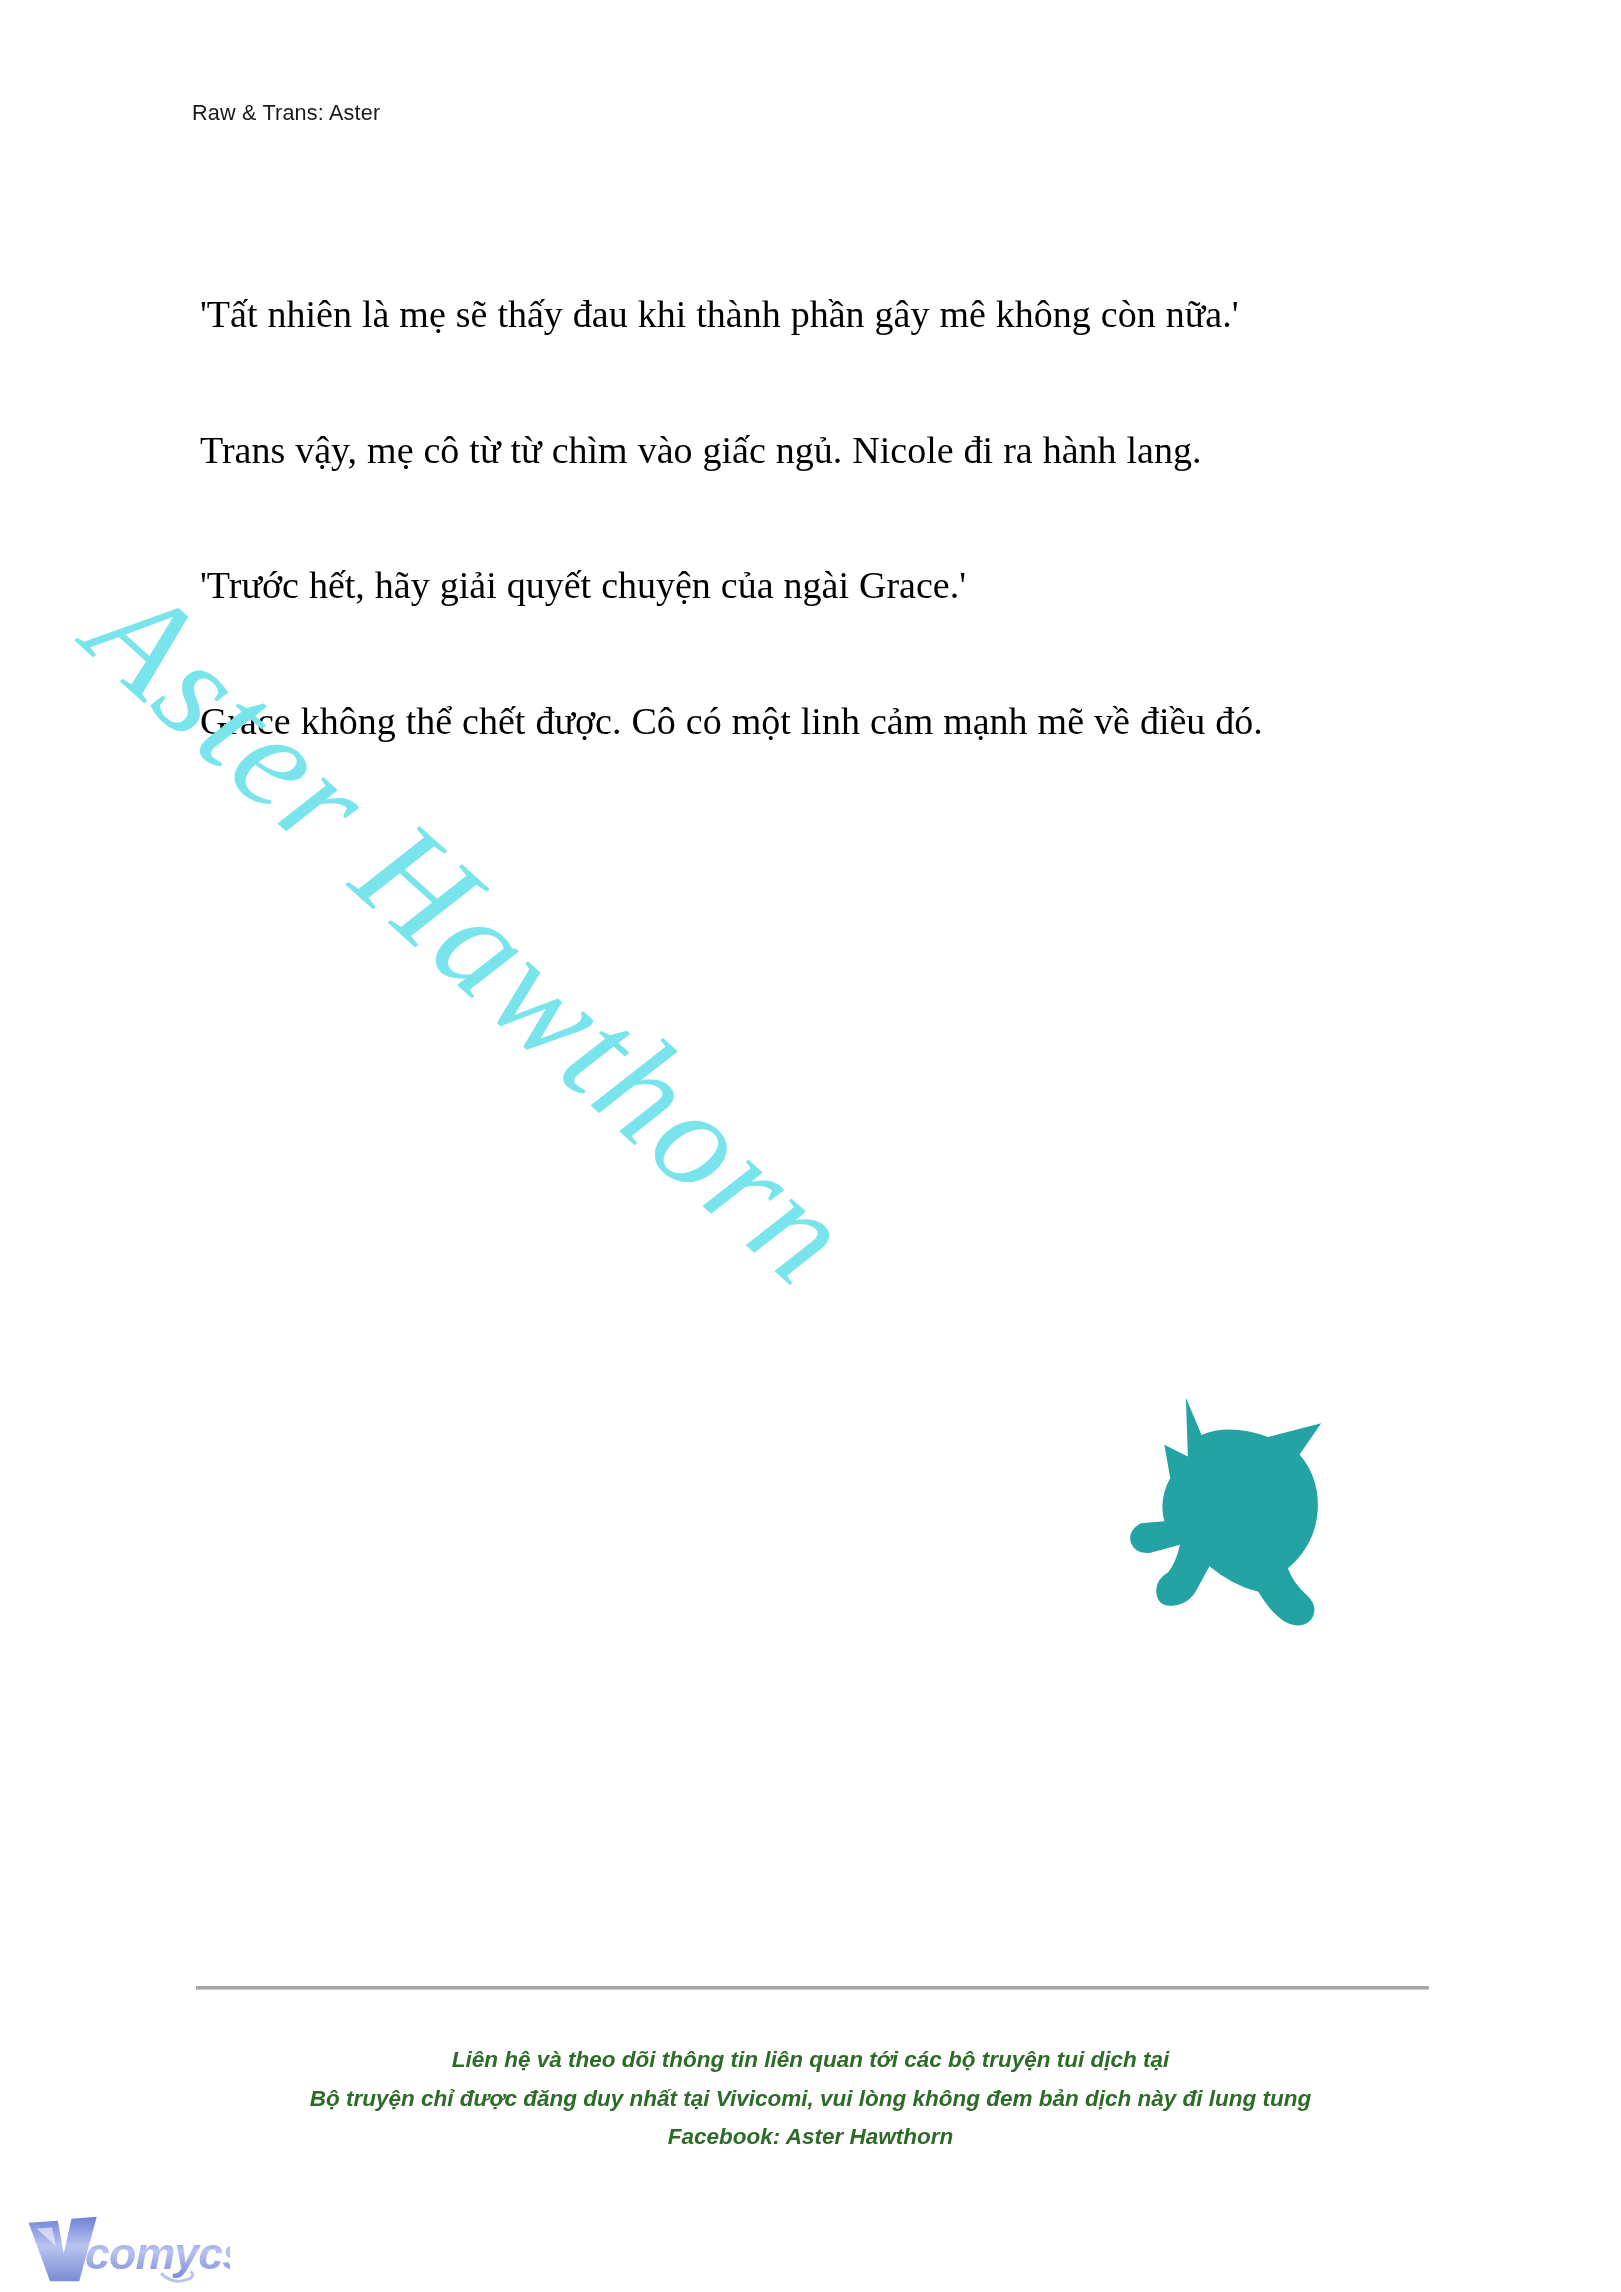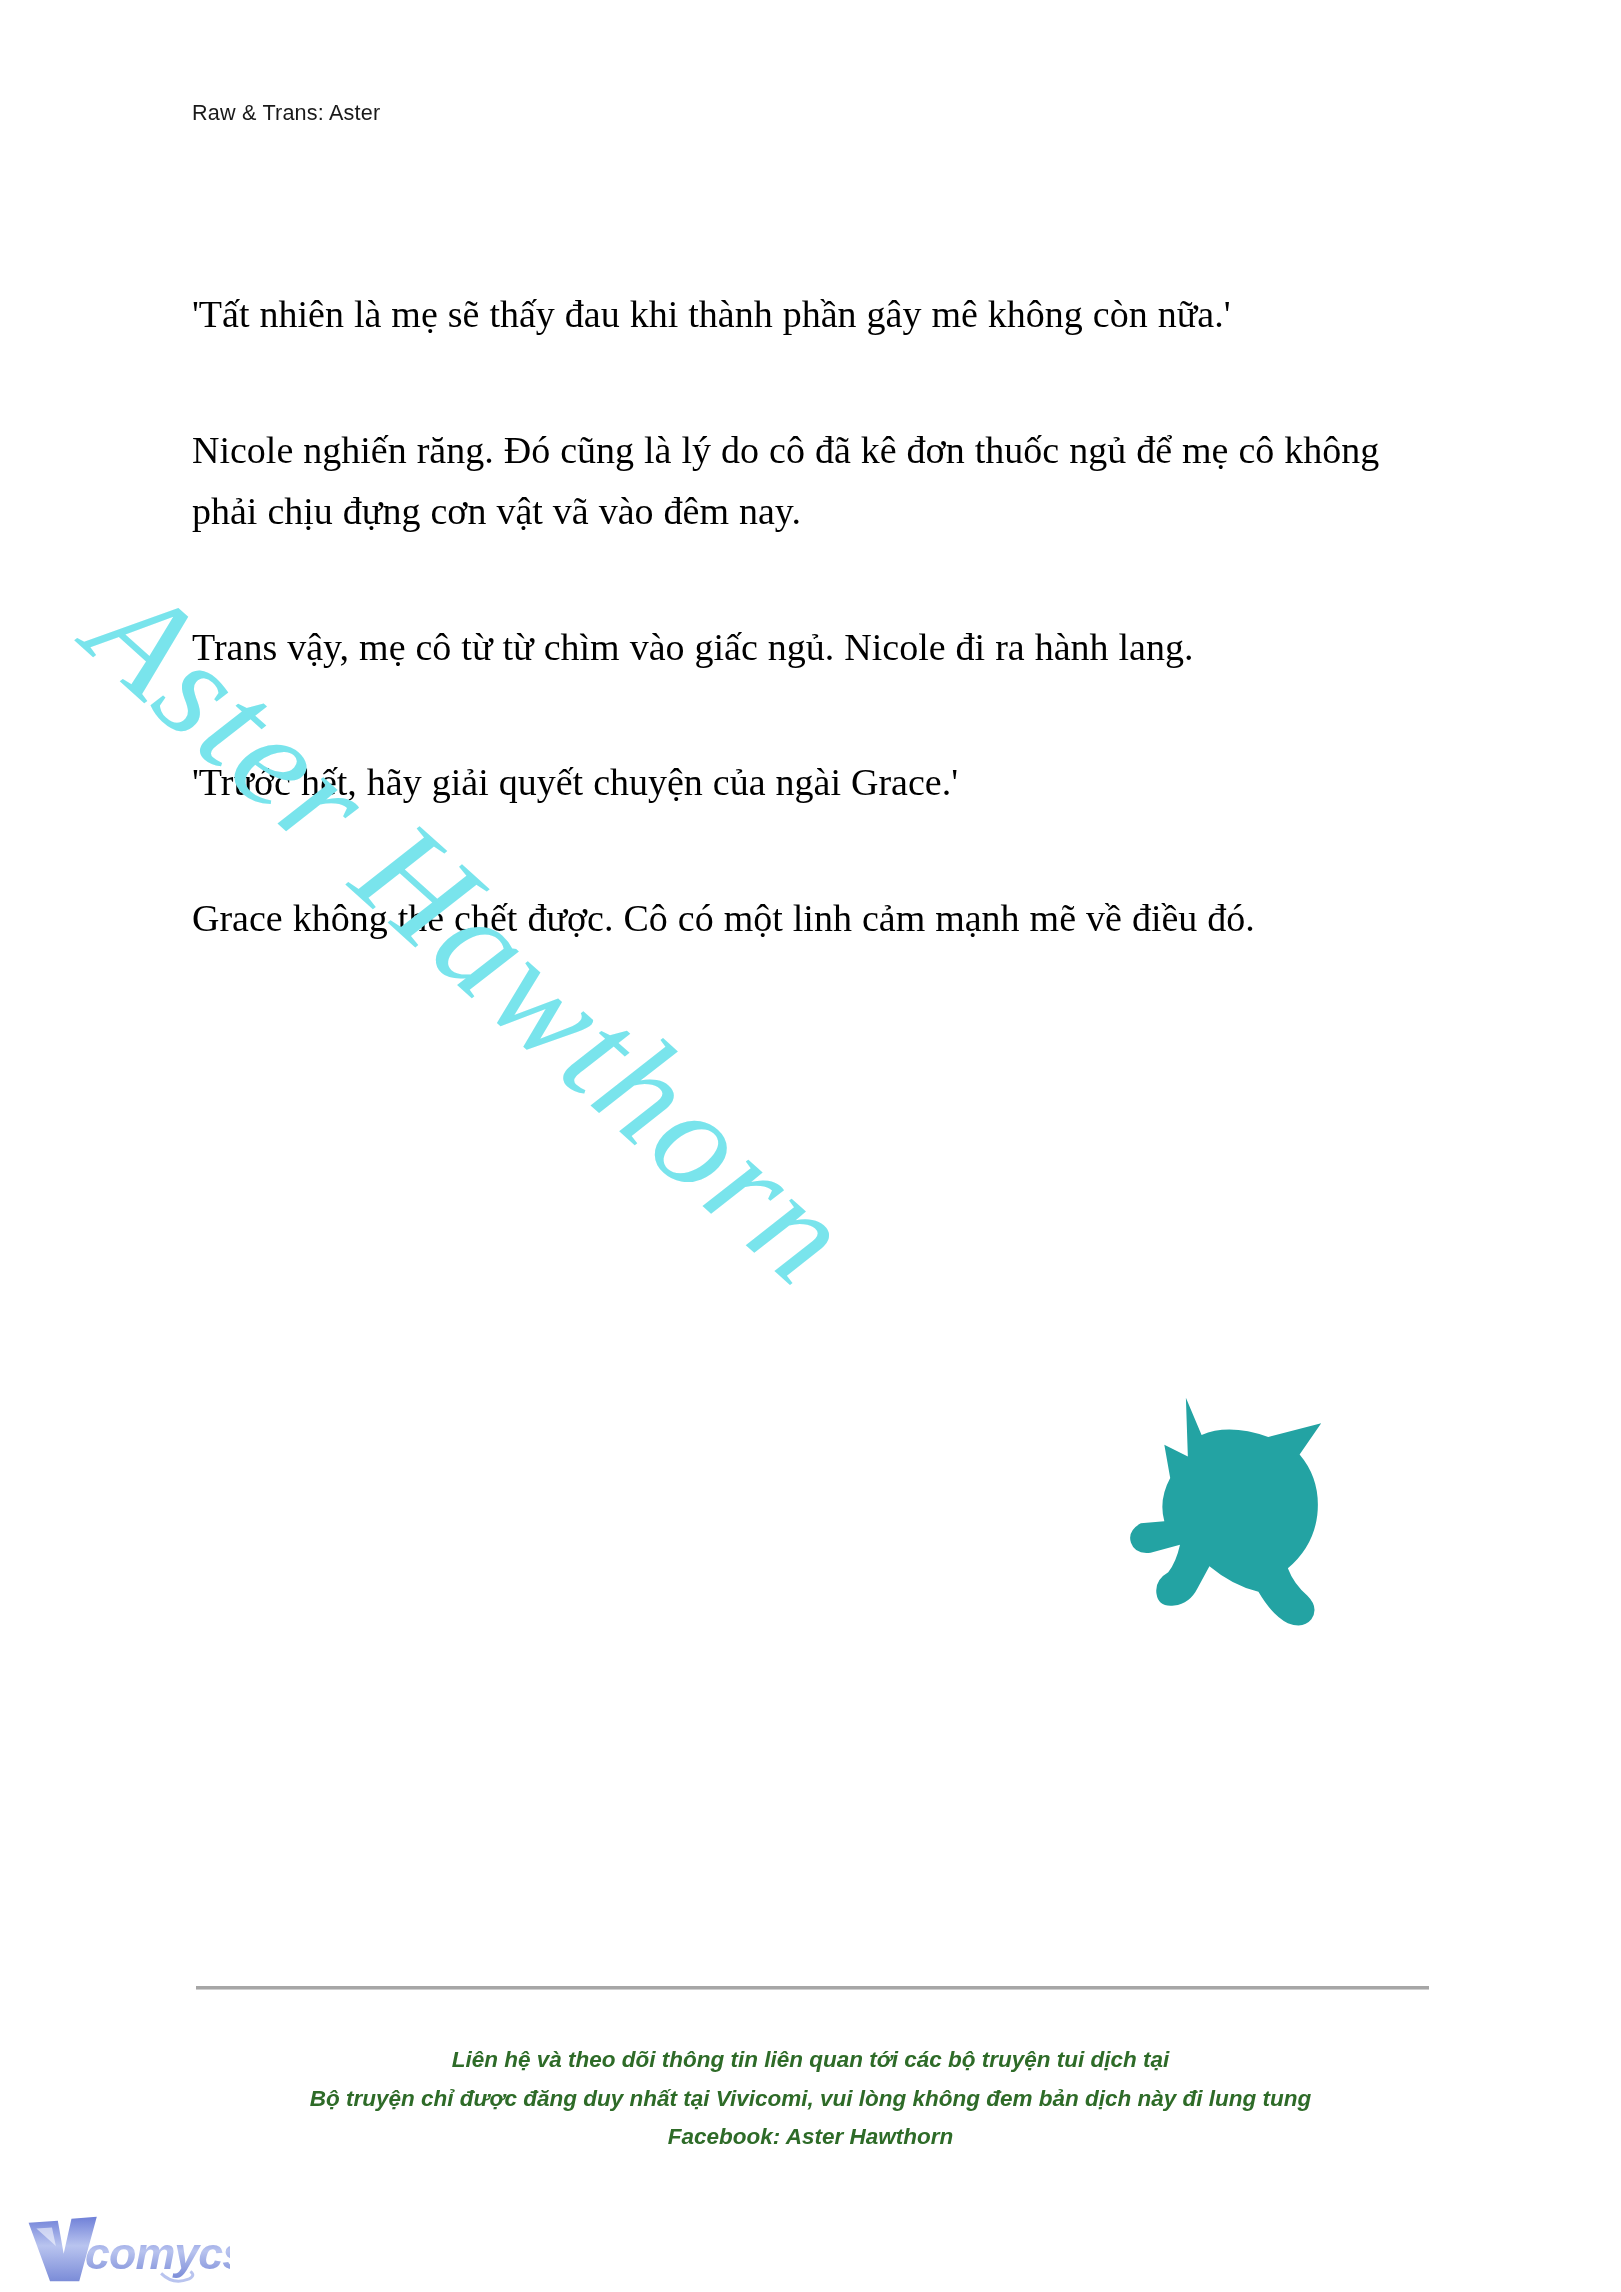--- a/index.html
+++ b/index.html
@@ -65,21 +65,21 @@
     left: 192px;
     top: 284px;
     width: 1240px;
     z-index: 1;
   }
 
   .para {
     font-size: 38px;
     line-height: 1.62;
     color: #000000;
-    margin: 0 0 74px 0;
+    margin: 0 0 74px 8px;
     text-align: left;
     word-spacing: 0.5px;
   }
   .para:last-child { margin-bottom: 0; }
 
   
   .divider {
     position: absolute;
     left: 196px;
     top: 1986px;
@@ -120,21 +120,20 @@
 </style>
 </head>
 <body>
 
 <div class="page">
 
   <div class="page-header">Raw &amp; Trans: Aster</div>
 
   <div class="body-content">
     <p class="para">'Tất nhiên là mẹ sẽ thấy đau khi thành phần gây mê không còn nữa.'</p>
-    <p class="para">Nicole nghiến răng. Đó cũng là lý do cô đã kê đơn thuốc ngủ để mẹ cô không phải chịu đựng cơn vật vã vào đêm nay.</p>
     <p class="para">Trans vậy, mẹ cô từ từ chìm vào giấc ngủ. Nicole đi ra hành lang.</p>
     <p class="para">'Trước hết, hãy giải quyết chuyện của ngài Grace.'</p>
     <p class="para">Grace không thể chết được. Cô có một linh cảm mạnh mẽ về điều đó.</p>
   </div>
 
   <div class="watermark">Aster Hawthorn</div>
 
   <div class="cat-mark">
     <svg viewBox="0 0 215 255" xmlns="http://www.w3.org/2000/svg">
       <path d="M62 14 L64 74 L40 62 L46 96 Q34 118 40 140

